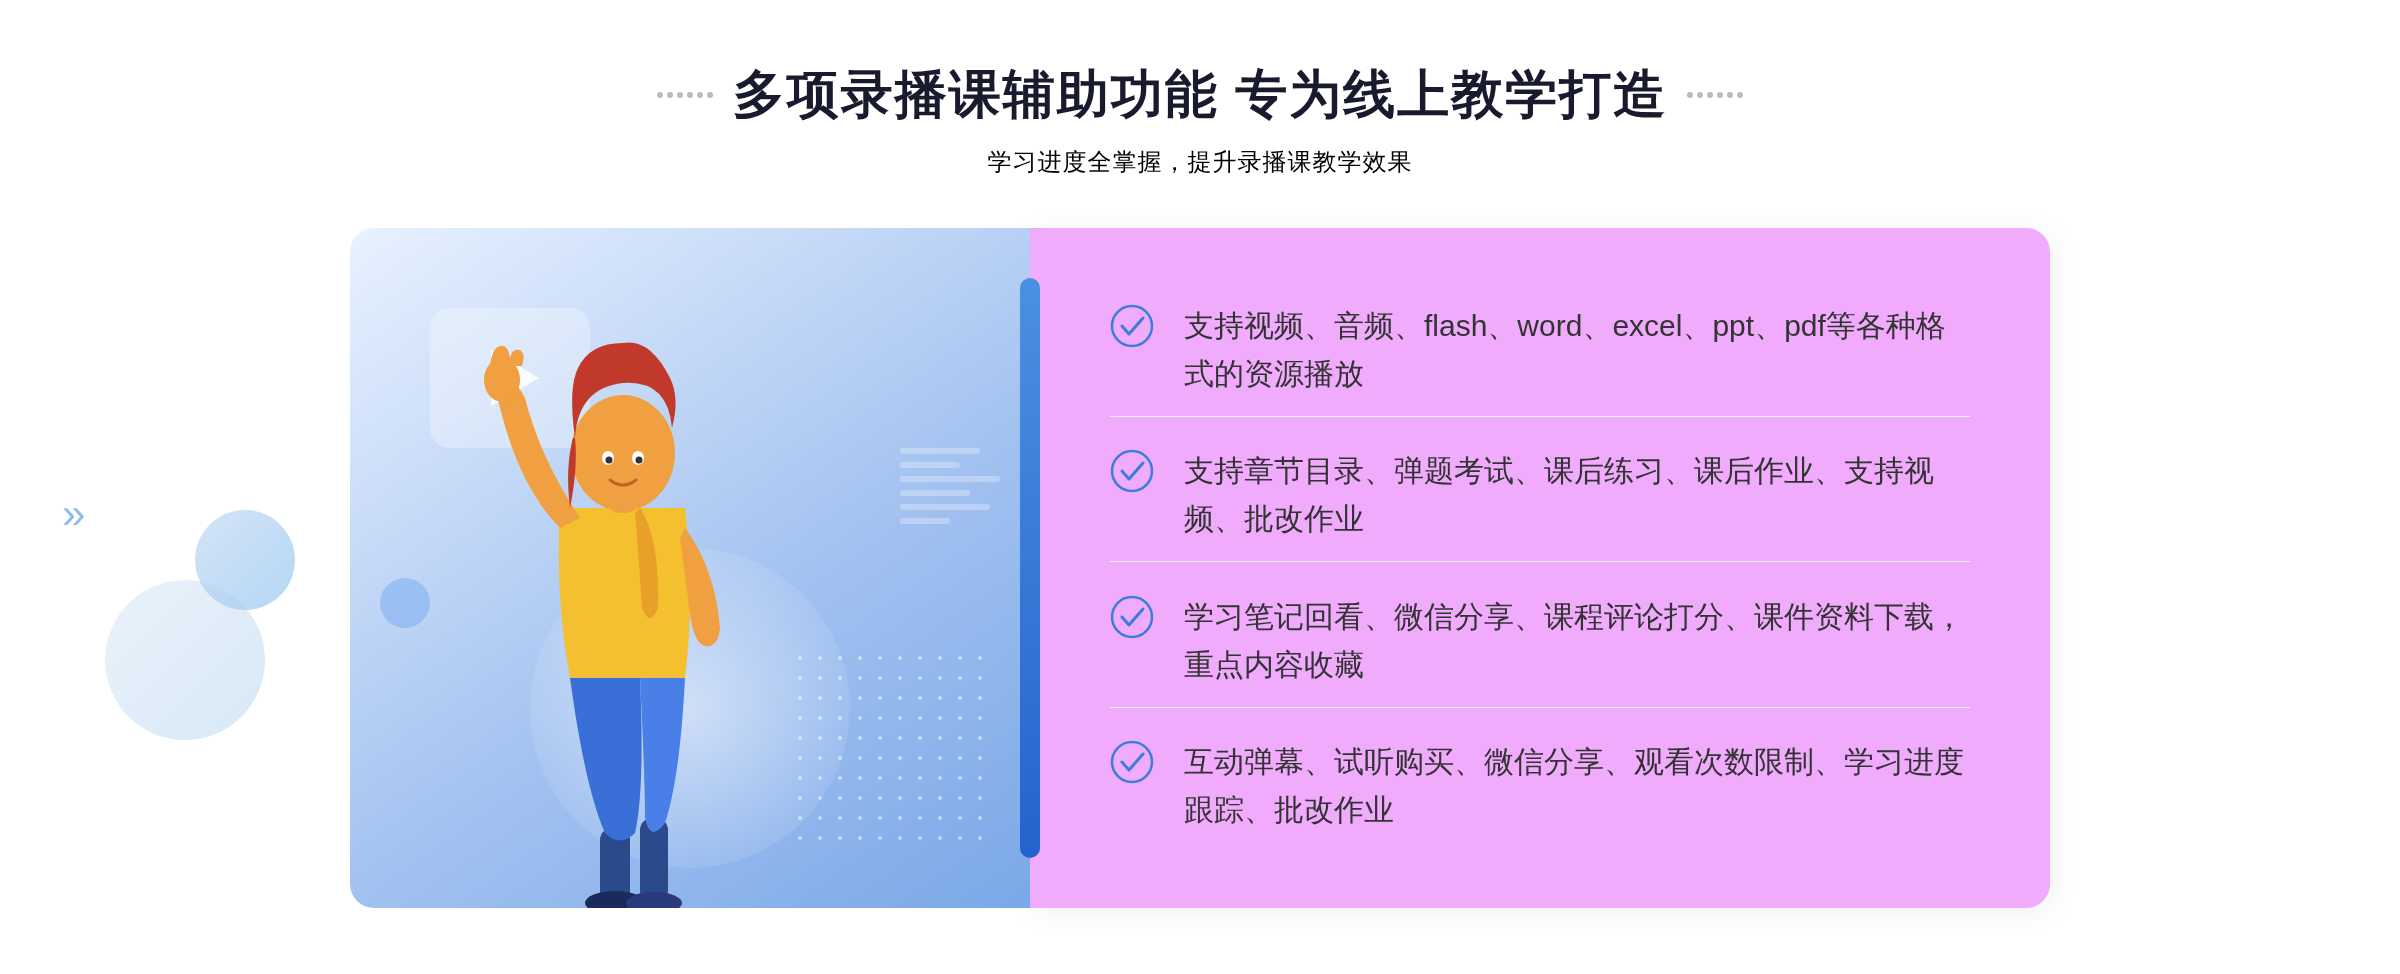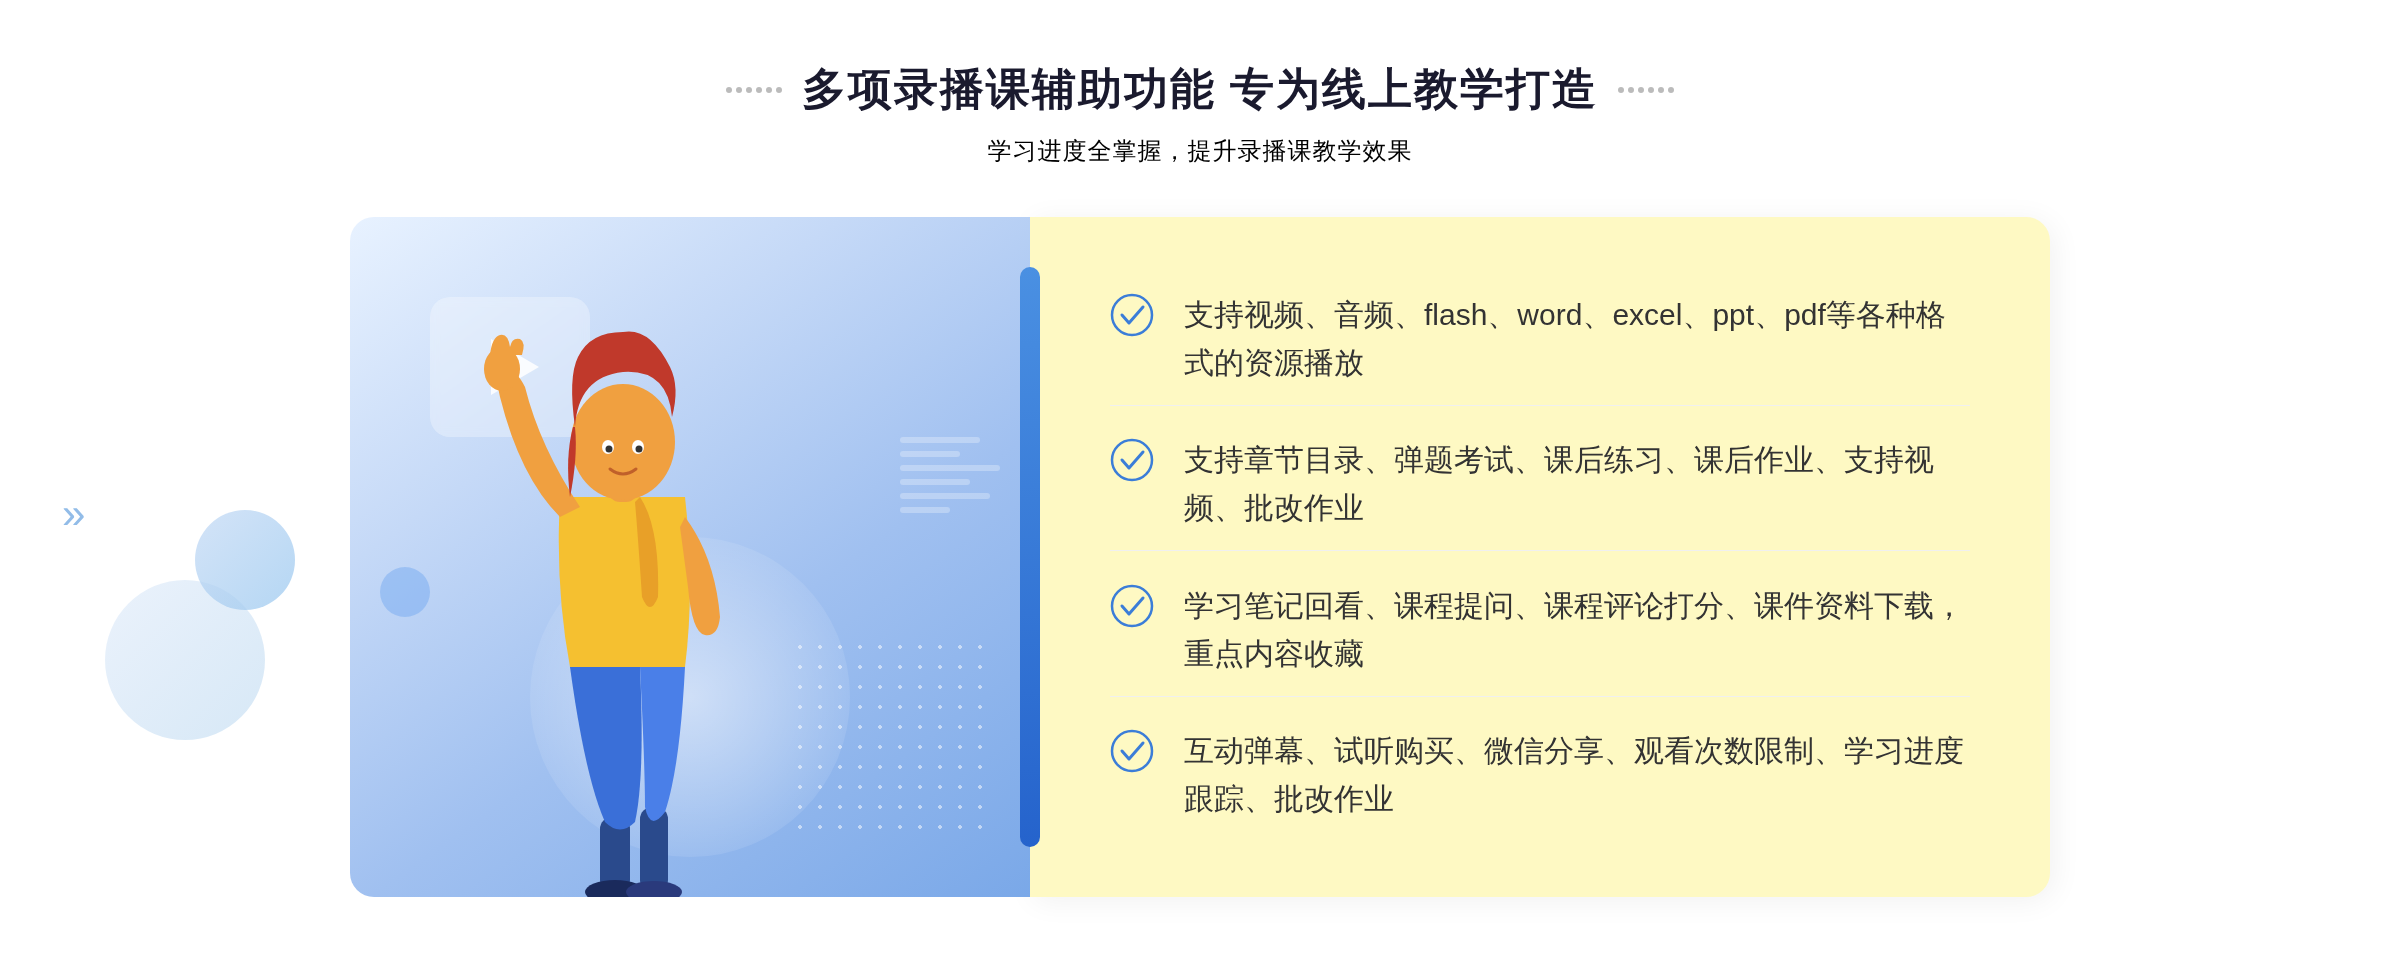--- a/index.html
+++ b/index.html
@@ -83,21 +83,21 @@
 
     .decorative-dots-title span {
       width: 6px;
       height: 6px;
       border-radius: 50%;
       background-color: #bbb;
       display: inline-block;
     }
 
     .main-title {
-      font-size: 44px;
+      font-size: 52px;
       font-weight: 700;
       color: #1a1a2e;
       letter-spacing: 2px;
     }
 
     .sub-title {
       font-size: 24px;
       color: #000000;
       font-weight: 400;
       letter-spacing: 1px;
@@ -195,21 +195,21 @@
       transform: translateX(-50%);
       width: 320px;
       height: 320px;
       border-radius: 50%;
       background: radial-gradient(circle, rgba(255,255,255,0.5) 0%, rgba(255,255,255,0.1) 70%, transparent 100%);
     }
 
     
     .right-panel {
       flex: 1;
-      background: #fef9c3;
+      background: #f0abfc;
       border-radius: 0 24px 24px 0;
       padding: 50px 80px;
       display: flex;
       flex-direction: column;
       justify-content: space-around;
       box-shadow: 4px 4px 30px rgba(0,0,0,0.06);
       min-height: 680px;
     }
 
     .feature-item {
@@ -369,21 +369,21 @@
         <span class="feature-text">支持章节目录、弹题考试、课后练习、课后作业、支持视频、批改作业</span>
       </div>
 
       <div class="feature-item">
         <div class="check-icon">
           <svg viewBox="0 0 44 44" xmlns="http://www.w3.org/2000/svg">
             <circle cx="22" cy="22" r="20" fill="none" stroke="#3b7dd8" stroke-width="2.5"></circle>
             <polyline points="12,22 19,30 33,14" fill="none" stroke="#3b7dd8" stroke-width="3" stroke-linecap="round" stroke-linejoin="round"></polyline>
           </svg>
         </div>
-        <span class="feature-text">学习笔记回看、课程提问、课程评论打分、课件资料下载，重点内容收藏</span>
+        <span class="feature-text">学习笔记回看、微信分享、课程评论打分、课件资料下载，重点内容收藏</span>
       </div>
 
       <div class="feature-item">
         <div class="check-icon">
           <svg viewBox="0 0 44 44" xmlns="http://www.w3.org/2000/svg">
             <circle cx="22" cy="22" r="20" fill="none" stroke="#3b7dd8" stroke-width="2.5"></circle>
             <polyline points="12,22 19,30 33,14" fill="none" stroke="#3b7dd8" stroke-width="3" stroke-linecap="round" stroke-linejoin="round"></polyline>
           </svg>
         </div>
         <span class="feature-text">互动弹幕、试听购买、微信分享、观看次数限制、学习进度跟踪、批改作业</span>

